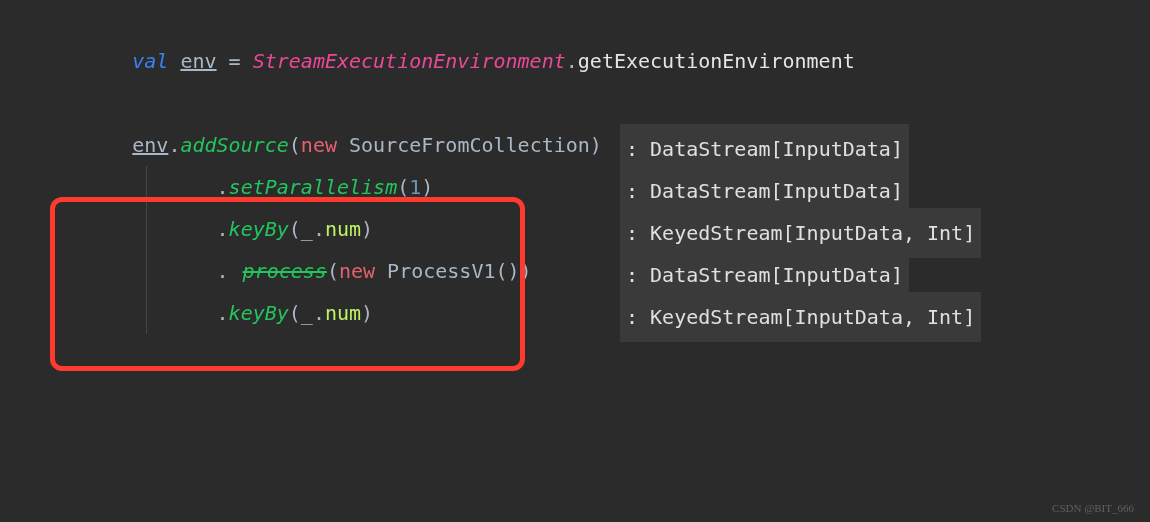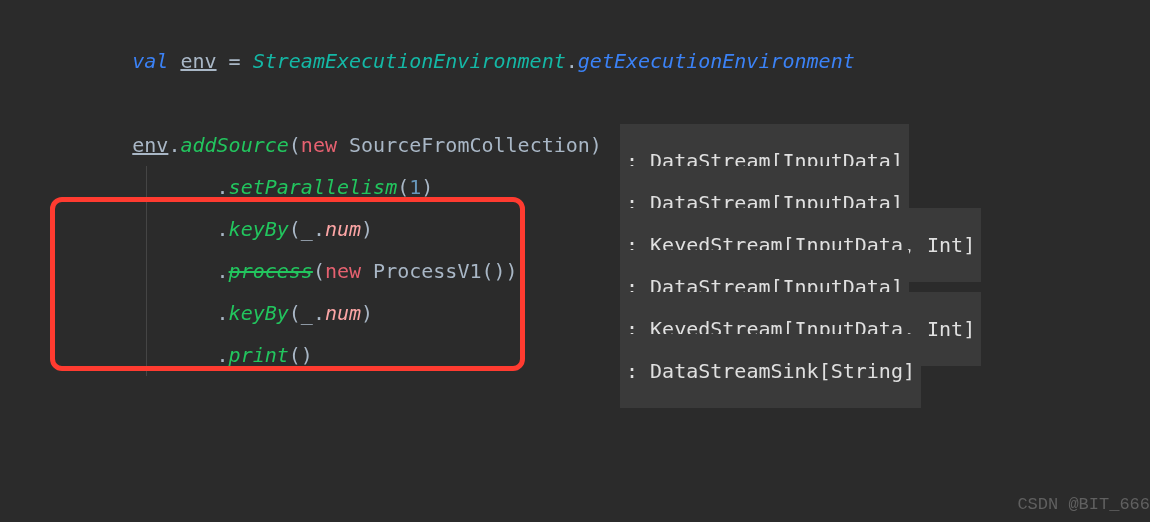--- a/index.html
+++ b/index.html
@@ -19,49 +19,49 @@
       overflow: hidden;
     }
     .code-container {
       position: relative;
       line-height: 2.1;
     }
     .kw-val { color: #3b82f6; font-style: italic; }
     .kw-new { color: #e66170; }
     .var-env { color: #a9b7c6; text-decoration: underline; }
     .op { color: #a9b7c6; }
-    .cls-name { color: #14b8a6; font-style: italic; }
+    .cls-name { color: #ec4899; font-style: italic; }
     .method-gold { color: #22c55e; font-style: italic; }
-    .method-green { color: #3b82f6; font-style: italic; }
+    .method-green { color: #e5e5e5; }
     .plain-ident { color: #a9b7c6; }
     .number { color: #6897bb; }
-    .field-num { color: #fca5a5; font-style: italic; }
+    .field-num { color: #bef264; }
     .underscore { color: #a9b7c6; }
-    .deprecated { text-decoration: line-through; }
+    .deprecated { text-decoration: line-through; margin-left: 14px; }
     .hint-box {
       display: inline-block;
       background-color: #3a3a3a;
       color: #888;
-      padding: 16px 6px;
+      padding: 4px 6px;
       font-style: normal;
     }
     .hint-white { color: #e0e0e0; }
     .redbox {
       position: absolute;
       border: 5px solid #ff3b30;
       border-radius: 12px;
       pointer-events: none;
     }
     .watermark {
       position: absolute;
-      right: 0;
+      right: 16px;
       bottom: 8px;
-      font-size: 17px;
+      font-size: 11px;
       color: #606060;
-      font-family: Liberation Mono, monospace;
+      font-family: Liberation Serif, serif;
     }
     .spacer-line { height: 42px; }
     .hint-col {
       position: absolute;
       left: 560px;
       top: 0;
       white-space: nowrap;
     }
     .code-row {
       position: relative;
@@ -127,27 +127,20 @@
 
   <div class="code-row">
     <div class="vbar"></div>
     <span class="code-text">
       <span>       </span><span class="op">.</span><span class="method-gold">keyBy</span><span class="op">(</span><span class="underscore">_</span><span class="op">.</span><span class="field-num">num</span><span class="op">)</span>
     </span>
     <span class="hint-col"><span class="hint-box"><span class="hint-white">: KeyedStream[InputData, Int]</span></span></span>
   </div>
 
 
-  <div class="code-row">
-    <div class="vbar"></div>
-    <span class="code-text">
-      <span>       </span><span class="op">.</span><span class="method-gold">print</span><span class="op">()</span>
-    </span>
-    <span class="hint-col"><span class="hint-box"><span class="hint-white">: DataStreamSink[String]</span></span></span>
-  </div>
 
   <div class="spacer-line"></div>
 
 
   <div class="redbox" style="top:157px;left:-10px;width:475px;height:174px;"></div>
 
 </div>
 
 <div class="watermark">CSDN @BIT_666</div>
 

